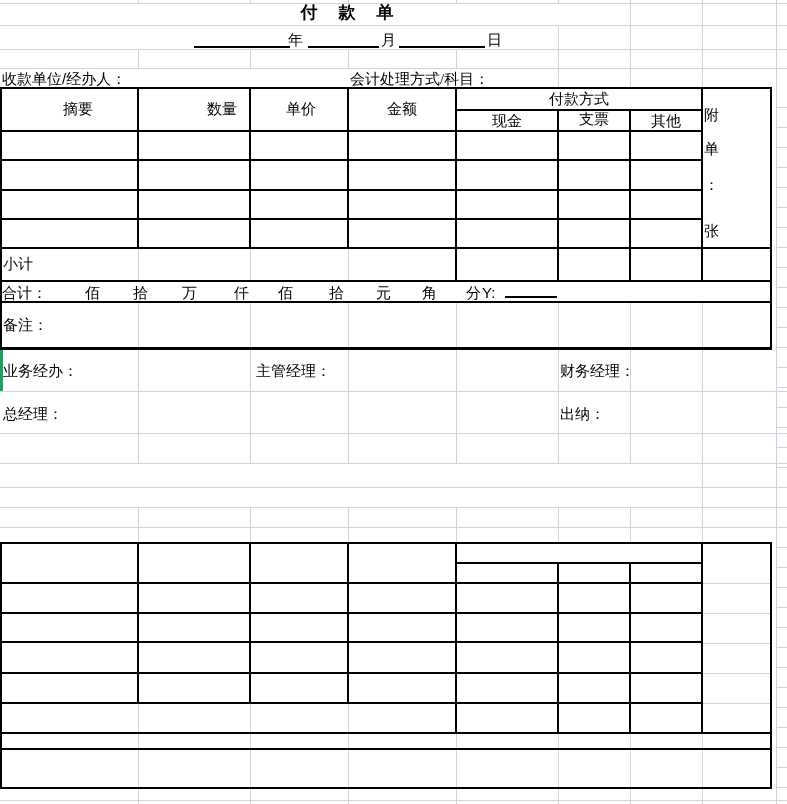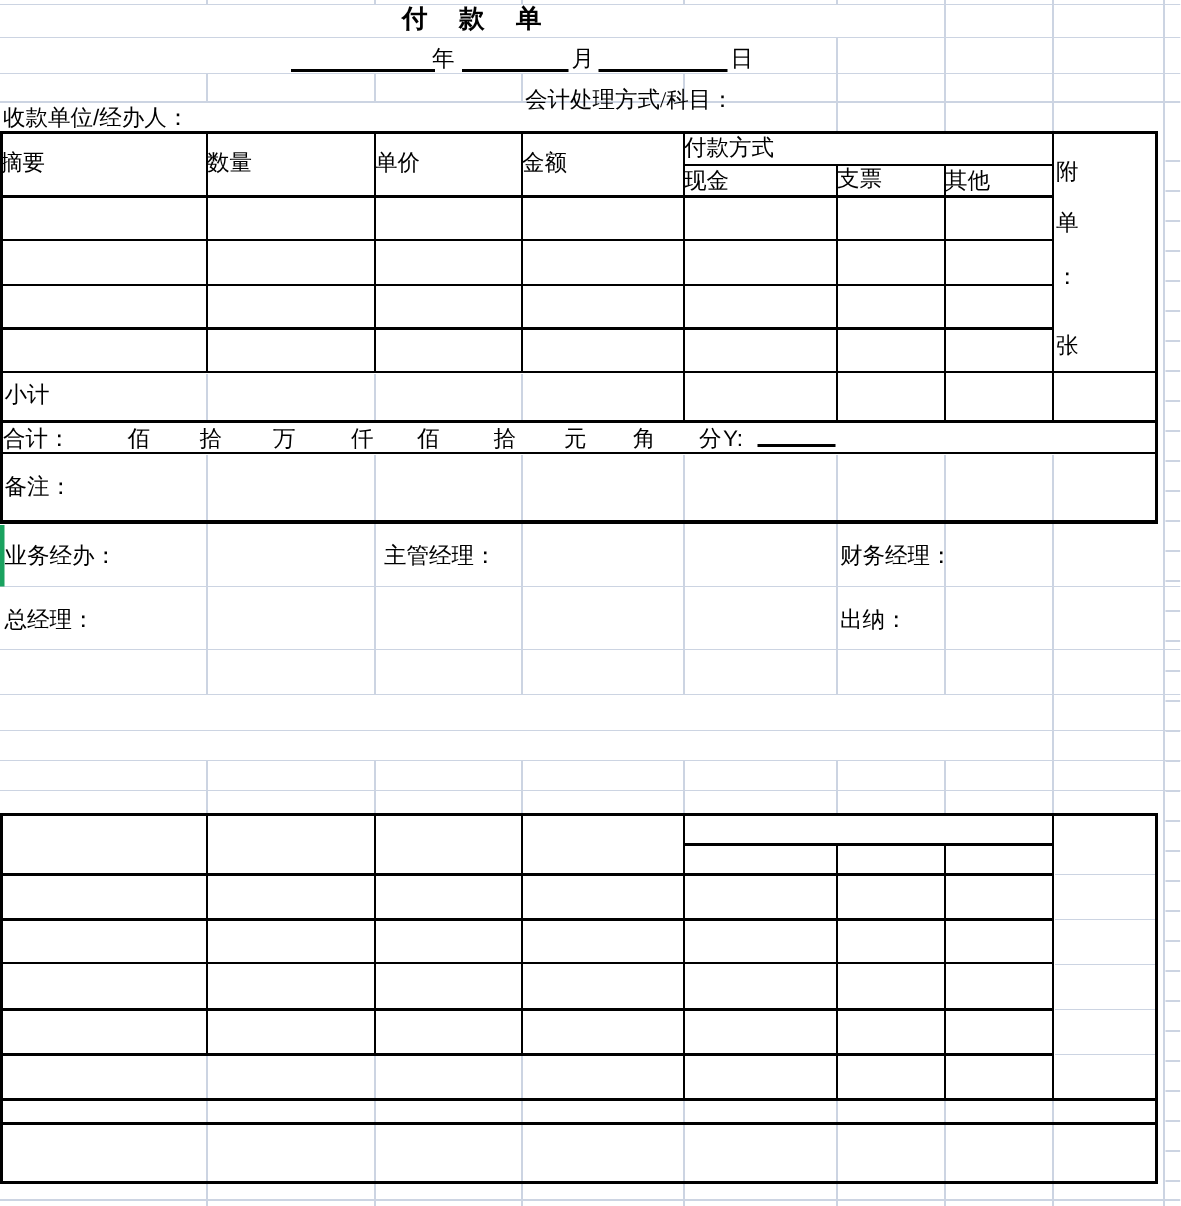--- a/index.html
+++ b/index.html
@@ -1,20 +1,20 @@
 <!DOCTYPE html>
 <html><head>
 <meta charset="utf-8">
 <style>
   html,body{margin:0;padding:0;background:#fff;}
   #sheet{position:relative;width:787px;height:804px;background:#fff;overflow:hidden;
          font-family:"Liberation Sans","DejaVu Sans",sans-serif;color:#000;}
   svg.layer{position:absolute;left:0;top:0;}
   .txt{position:absolute;font-size:15px;line-height:18px;white-space:nowrap;color:#000;}
-  .ctr{text-align:left;}
+  .ctr{text-align:center;}
   .ttl{font-size:17px;font-weight:bold;letter-spacing:2px;}
   .blank-line{position:absolute;height:0;border-bottom:2px solid #000;}
   .margin-rows{position:absolute;left:777px;top:88px;width:10px;height:700px;
     background:repeating-linear-gradient(to bottom,transparent 0 19px,#ccd4e2 19px 20px);}
   .green-bar{position:absolute;left:0;top:350px;width:3px;height:41px;background:#1aa25f;}
   .hotspot{position:absolute;background:transparent;}
 </style>
 </head>
 <body>
 
@@ -151,24 +151,24 @@
 
   <div class="txt ttl ctr" style="left:268px;top:4px;width:160px;">付　款　单</div>
   <div class="blank-line" style="left:194px;top:46px;width:96px;"></div>
   <div class="txt" style="left:288px;top:31px;">年</div>
   <div class="blank-line" style="left:308px;top:46px;width:71px;"></div>
   <div class="txt" style="left:381px;top:31px;">月</div>
   <div class="blank-line" style="left:399px;top:46px;width:86px;"></div>
   <div class="txt" style="left:487px;top:31px;">日</div>
 
   <div class="txt" style="left:2px;top:70px;">收款单位/经办人：</div>
-  <div class="txt" style="left:350px;top:58px;font-family:Liberation Serif, serif;">会计处理方式/科目：</div>
+  <div class="txt" style="left:350px;top:70px;font-family:Liberation Serif, serif;">会计处理方式/科目：</div>
 
   <div class="txt ctr" style="left:0;top:100px;width:156px;">摘要</div>
-  <div class="txt ctr" style="left:138px;top:100px;width:112px;">数量</div>
+  <div class="txt ctr" style="left:138px;top:100px;width:112px;padding-left:28px;">数量</div>
   <div class="txt ctr" style="left:250px;top:100px;width:102px;">单价</div>
   <div class="txt ctr" style="left:348px;top:100px;width:108px;">金额</div>
   <div class="txt ctr" style="left:456px;top:90px;width:246px;">付款方式</div>
   <div class="txt ctr" style="left:456px;top:112px;width:102px;">现金</div>
   <div class="txt ctr" style="left:558px;top:112px;width:72px;font-family:Liberation Mono, monospace;">支票</div>
   <div class="txt ctr" style="left:630px;top:112px;width:72px;">其他</div>
 
   <div class="txt" style="left:704px;top:106px;">附</div>
   <div class="txt" style="left:704px;top:140px;">单</div>
   <div class="txt" style="left:704px;top:176px;">：</div>

